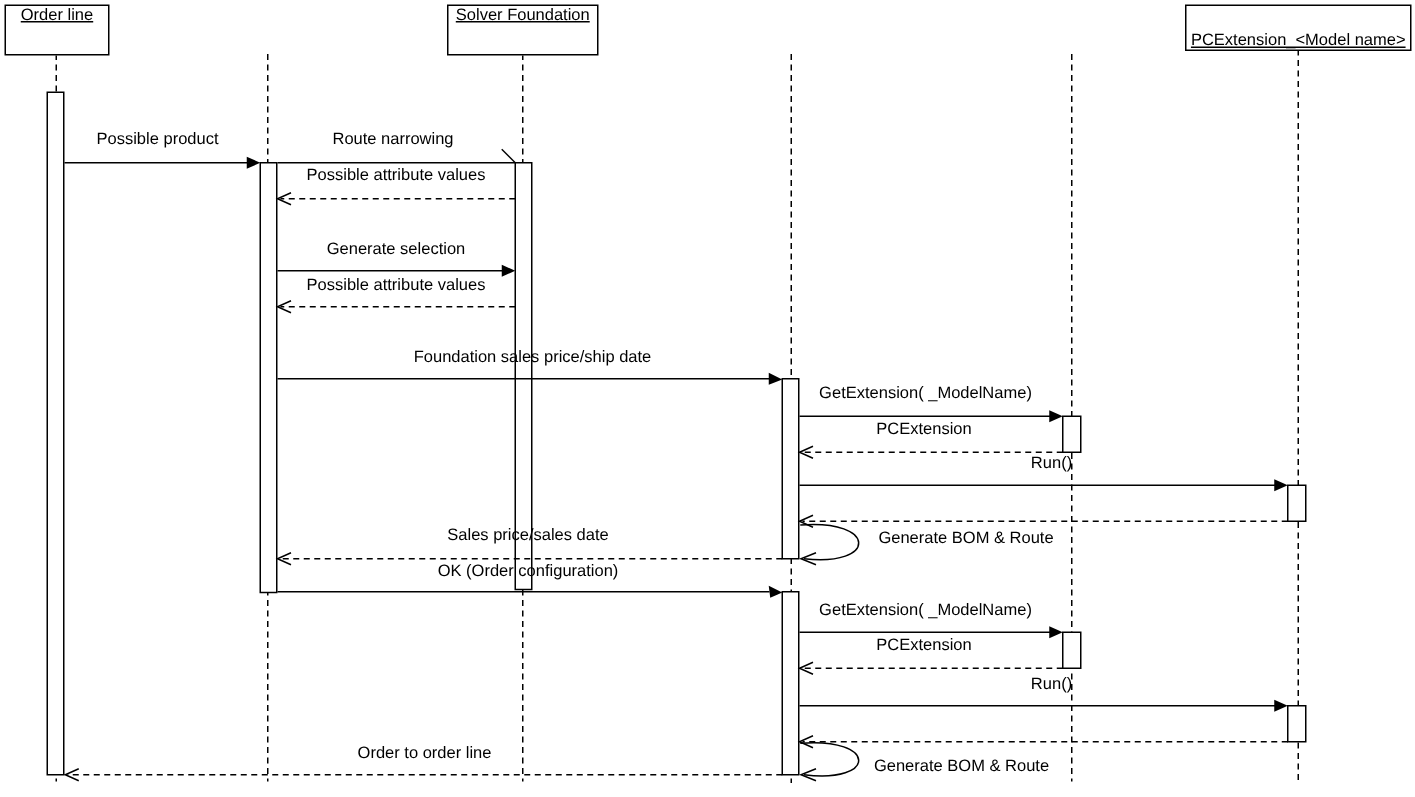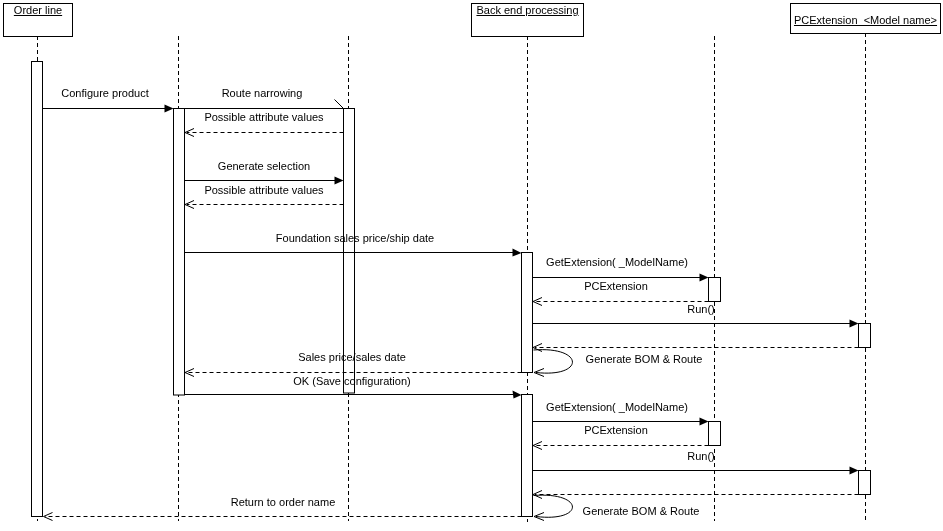--- a/index.html
+++ b/index.html
@@ -5,21 +5,21 @@
   html,body{margin:0;padding:0;background:#fff;}
   #canvas{
     position:relative;width:943px;height:531px;background:#fff;overflow:hidden;
     font-family:"Liberation Sans", sans-serif;font-size:11px;color:#000;
   }
   .p{
     position:absolute;border:1px solid #000;background:#fff;
     display:flex;align-items:flex-start;justify-content:center;
   }
   .p span{text-decoration:underline;white-space:nowrap;}
-  .p.top-align{align-items:center;}
+  .p.top-align{align-items:flex-end;}
   .p.top-align span{padding-top:3px;}
   .msg-label{
     position:absolute;white-space:nowrap;transform:translateX(-50%);
     line-height:13px;
   }
   svg{position:absolute;left:0;top:0;}
   .solid{stroke:#000;stroke-width:1;fill:none;}
   .dash{stroke:#000;stroke-width:1;fill:none;stroke-dasharray:4,3;}
   .bar{fill:#fff;stroke:#000;stroke-width:1;}
   .fhead{fill:#000;stroke:none;}
@@ -148,38 +148,38 @@
       <g>
         <path class="solid" d="M 533.5 495.5 C 585 491.5, 585 522.5, 536 516.5"></path>
         <polyline class="ohead" points="544,512.5 534,516.5 544,520.5"></polyline>
       </g>
     </g>
   </svg>
 
   <div class="p" style="left:3px;top:3px;width:68px;height:32px">
     <span>Order line</span>
   </div>
-  <div class="p" style="left:471px;top:3px;width:111px;height:32px">
-    <span>Back end processing</span>
+  <div class="p" style="left:298px;top:3px;width:99px;height:32px">
+    <span>Solver Foundation</span>
   </div>
   <div class="p top-align" style="left:790px;top:3px;width:149px;height:29px">
     <span>PCExtension_&lt;Model name&gt;</span>
   </div>
 
-  <div class="msg-label" style="left:105px;top:87px">Configure product</div>
+  <div class="msg-label" style="left:105px;top:87px">Possible product</div>
   <div class="msg-label" style="left:262px;top:87px">Route narrowing</div>
   <div class="msg-label" style="left:264px;top:111px">Possible attribute values</div>
   <div class="msg-label" style="left:264px;top:160px">Generate selection</div>
   <div class="msg-label" style="left:264px;top:184px">Possible attribute values</div>
   <div class="msg-label" style="left:355px;top:232px">Foundation sales price/ship date</div>
   <div class="msg-label" style="left:617px;top:256px">GetExtension( _ModelName)</div>
   <div class="msg-label" style="left:616px;top:280px">PCExtension</div>
   <div class="msg-label" style="left:701px;top:303px">Run()</div>
   <div class="msg-label" style="left:352px;top:351px">Sales price/sales date</div>
   <div class="msg-label" style="left:644px;top:353px">Generate BOM &amp; Route</div>
-  <div class="msg-label" style="left:352px;top:375px">OK (Save configuration)</div>
+  <div class="msg-label" style="left:352px;top:375px">OK (Order configuration)</div>
   <div class="msg-label" style="left:617px;top:401px">GetExtension( _ModelName)</div>
   <div class="msg-label" style="left:616px;top:424px">PCExtension</div>
   <div class="msg-label" style="left:701px;top:450px">Run()</div>
-  <div class="msg-label" style="left:283px;top:496px">Return to order name</div>
+  <div class="msg-label" style="left:283px;top:496px">Order to order line</div>
   <div class="msg-label" style="left:641px;top:505px">Generate BOM &amp; Route</div>
 
 </div>
 
 </body></html>

